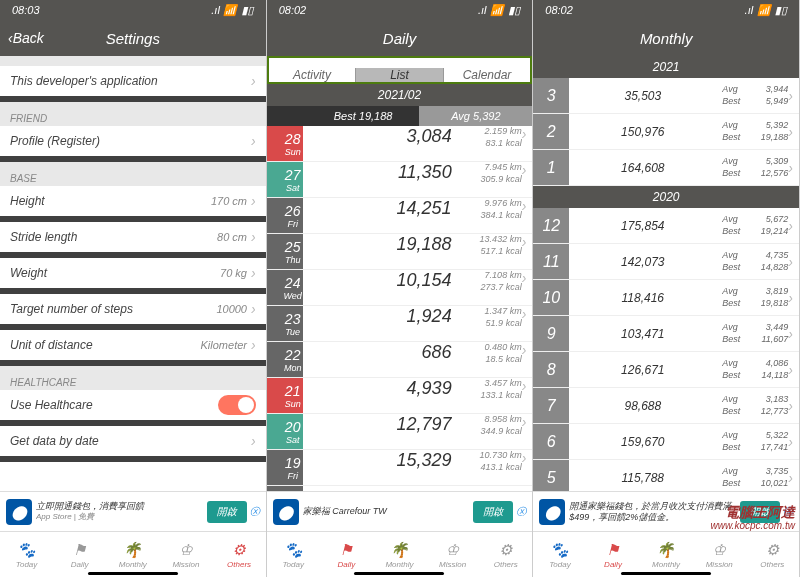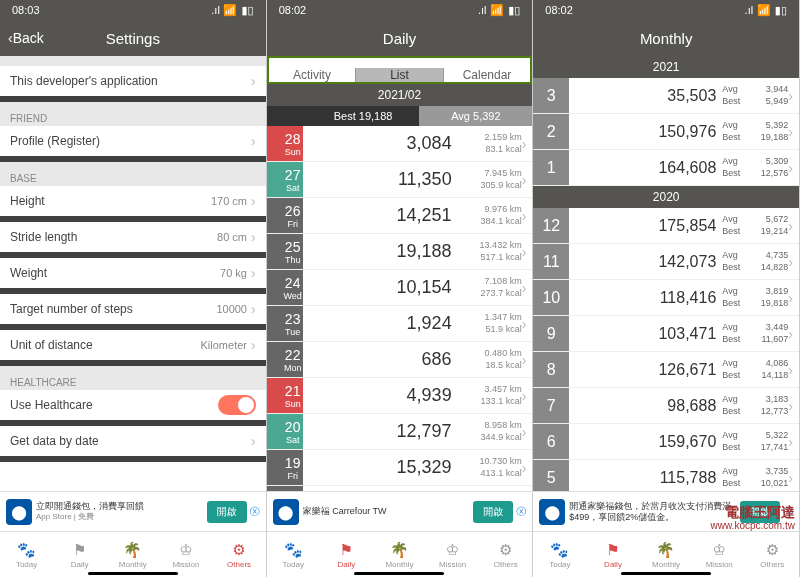--- a/index.html
+++ b/index.html
@@ -1,17 +1,17 @@
 <!DOCTYPE html>
 <html><head>
 <meta charset="utf-8">
 <style>
 *{margin:0;padding:0;box-sizing:border-box;font-family:-apple-system,BlinkMacSystemFont,sans-serif;}
 body{width:800px;height:577px;background:#f0f0f0;overflow:hidden;position:relative;}
-.wrap{display:flex;width:800px;height:484px;}
+.wrap{display:flex;width:800px;height:484px;font-style:italic;}
 .pane{width:266.66px;height:577px;background:#fff;display:flex;flex-direction:column;border-right:1px solid #ccc;position:relative;}
 .status{height:20px;background:#555451;color:#fff;display:flex;justify-content:space-between;align-items:center;padding:0 12px;font-size:11px;font-weight:500;}
 .status .right{display:flex;gap:4px;align-items:center;}
 .hdr{height:36px;background:#555451;color:#fff;display:flex;align-items:center;justify-content:center;font-size:15px;position:relative;}
 .back{position:absolute;left:8px;display:flex;align-items:center;font-size:14px;}
 .seg{display:flex;height:28px;border:2px solid #4d7c0f;align-items:flex-end;}
 .seg-i{flex:1;display:flex;align-items:center;justify-content:center;font-size:12px;color:#666;background:#fff;border-right:1px solid #999;}
 .seg-i:last-child{border-right:none;}
 .seg-i.act{background:#b8b8b8;color:#333;margin-top:12px;}
 .ym{height:22px;background:#555451;color:#fff;font-size:12px;display:flex;align-items:center;justify-content:center;}
@@ -25,27 +25,27 @@
 .row .val{color:#888;font-size:11px;margin-right:4px;}
 .chev{color:#bbb;font-size:14px;}
 .tog{width:38px;height:20px;background:#ff7560;border-radius:10px;position:relative;}
 .tog:after{content:'';position:absolute;right:2px;top:2px;width:16px;height:16px;background:#fff;border-radius:50%;}
 .drow{height:36px;display:flex;border-bottom:1px solid #eee;}
 .dcal{width:36px;display:flex;flex-direction:column;align-items:center;justify-content:center;font-size:9px;padding-left:16px;}
 .dcal .dn{font-size:14px;font-weight:400;}
 .dcal.sun{background:#d94a4a;color:#fff;}
 .dcal.sat{background:#4aa892;color:#fff;}
 .dcal.wk{background:#666;color:#fff;}
-.dbody{flex:1;display:flex;align-items:center;padding-right:6px;}
+.dbody{flex:1;display:flex;padding-right:6px;}
 .dsteps{flex:1;text-align:right;font-size:18px;color:#333;padding-right:8px;}
 .dmeta{font-size:9px;color:#888;text-align:right;width:62px;line-height:1.3;}
 .mrow{height:36px;display:flex;border-bottom:1px solid #eee;}
 .mcal{width:36px;background:#888;color:#fff;display:flex;align-items:center;justify-content:center;font-size:16px;}
 .mbody{flex:1;display:flex;align-items:center;padding-right:6px;}
-.msteps{flex:1;text-align:right;font-size:16px;color:#333;padding-right:6px;}
+.msteps{flex:1;text-align:center;font-size:12px;color:#333;padding-right:6px;}
 .mmeta{font-size:9px;color:#666;width:66px;line-height:1.3;}
 .mmeta-row{display:flex;justify-content:space-between;}
 .ad{height:40px;background:#fff;border-top:1px solid #ddd;display:flex;align-items:center;padding:0 6px;font-size:9px;}
 .ad-ic{width:26px;height:26px;background:#0055a4;border-radius:4px;margin-right:4px;display:flex;align-items:center;justify-content:center;color:#fff;font-size:14px;}
 .ad-txt{flex:1;color:#333;font-size:9px;line-height:1.2;overflow:hidden;}
 .ad-txt .s{color:#888;font-size:8px;}
 .ad-btn{background:#1e9a8f;color:#fff;padding:4px 10px;border-radius:3px;font-size:10px;}
 .ad-x{color:#1e88e5;font-size:10px;margin-left:3px;}
 .tabbar{height:46px;background:#fff;border-top:1px solid #ddd;display:flex;position:relative;}
 .tab{flex:1;display:flex;flex-direction:column;align-items:center;justify-content:center;font-size:8px;color:#999;}

